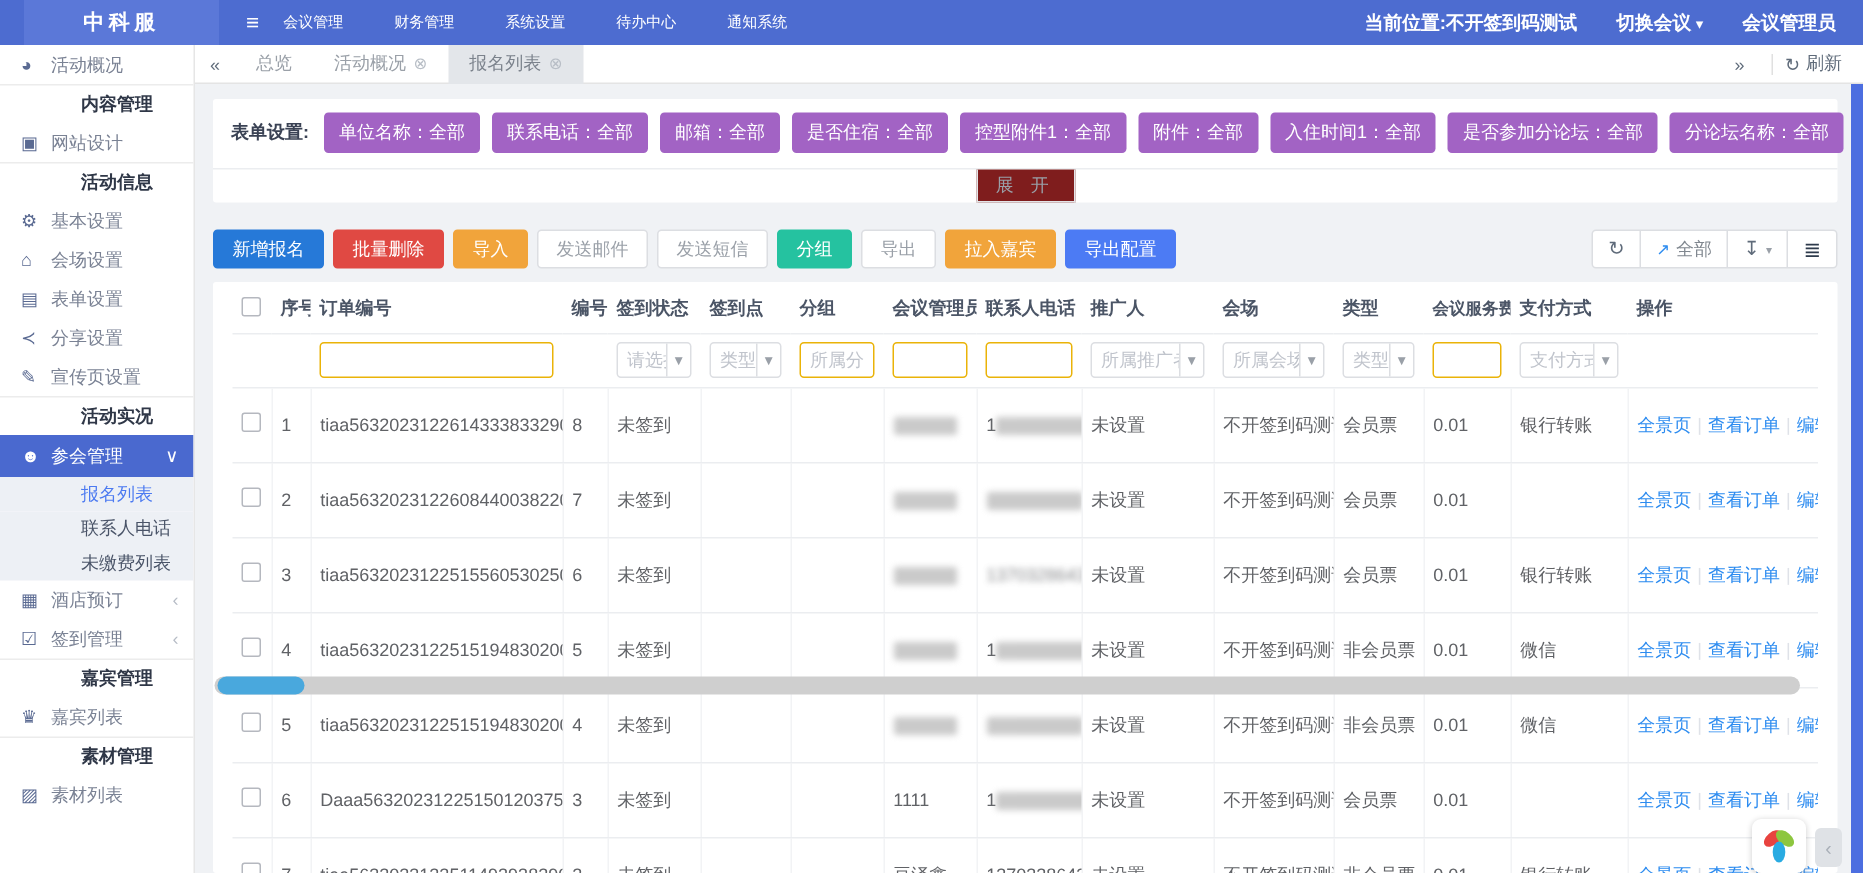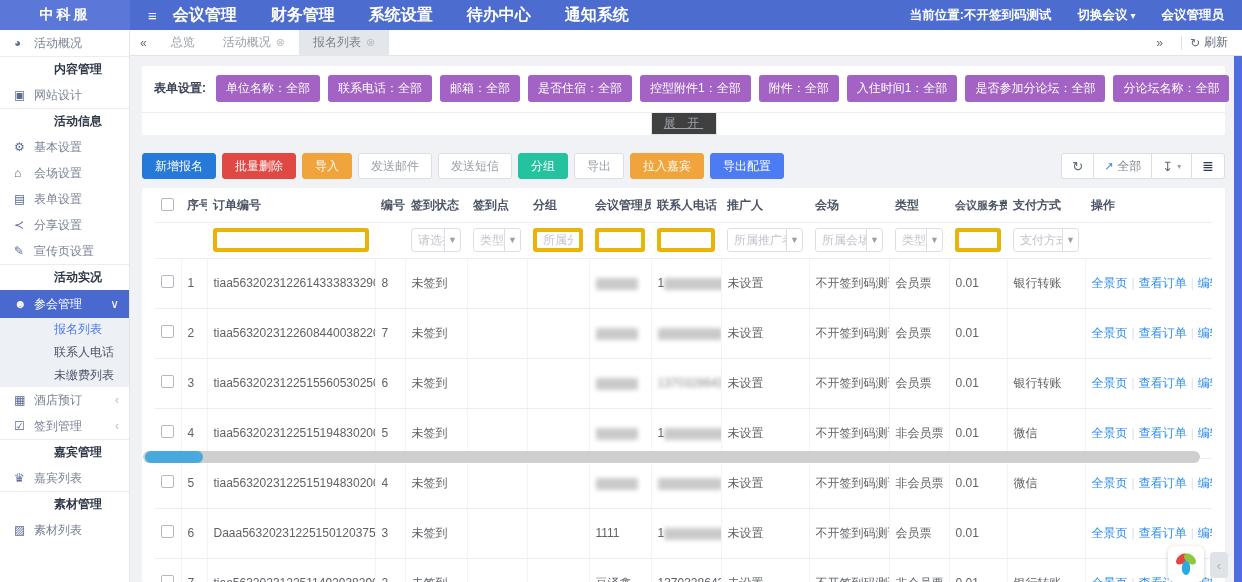--- a/index.html
+++ b/index.html
@@ -1,24 +1,24 @@
 <!DOCTYPE html>
 <html><head>
 <meta charset="utf-8">
 <style>
   * { margin:0; padding:0; box-sizing:border-box; }
   html,body { width:1242px; height:582px; overflow:hidden; }
   body { font-family:"Liberation Sans","DejaVu Sans",sans-serif; background:#f0f2f5; position:relative; font-size:12px; color:#606266; }
 
   
-  .topbar { position:absolute; left:0; top:0; width:1242px; height:30px; background:#4d6cd0; display:flex; align-items:center; z-index:30; }
+  .topbar { position:absolute; left:0; top:0; width:1242px; height:30px; background:#4d6cd0; display:flex; align-items:center; z-index:30;padding-left:16px; }
   .topbar .logo { width:130px; height:30px; background:#5b78d8; color:#fff; font-size:14px; font-weight:bold; letter-spacing:3px; display:flex; align-items:center; justify-content:center; }
   .topbar .burger { color:#fff; font-size:15px; padding:0 16px 0 18px; cursor:pointer; }
   .topnav { display:flex; align-items:center; gap:34px; }
-  .topnav .nav-item { color:#fff; font-size:16px; font-weight:bold; cursor:pointer; white-space:nowrap; }
+  .topnav .nav-item { color:#fff; font-size:10px; font-weight:normal; cursor:pointer; white-space:nowrap; }
   .topbar-right { margin-left:auto; display:flex; align-items:center; gap:26px; padding-right:18px; color:#fff; font-size:12.5px; font-weight:bold; white-space:nowrap; }
   .topbar-right .caret { font-size:10px; margin-left:3px; }
 
   
   .tabbar { position:absolute; left:130px; top:30px; width:1112px; height:26px; background:#fff; border-bottom:1px solid #e4e4e4; display:flex; align-items:center; z-index:25; }
   .tab-arrow { color:#5f6b7a; padding:0 10px; font-size:12px; cursor:pointer; }
   .tabs { display:flex; align-items:stretch; height:26px; }
   .tab { display:flex; align-items:center; gap:5px; padding:0 14px; color:#9aa0a8; cursor:pointer; font-size:12px; }
   .tab[data-active="true"] { background:#e3e6ea; color:#7b828c; }
   .tab .close { display:none; color:#b8bec6; font-size:11px; }
@@ -40,21 +40,21 @@
   .side-row[data-kind="sub-active"] { color:#4c7af1; }
 
   
   .main { position:absolute; left:130px; top:56px; width:1104px; height:526px; }
 
   .filter-card { position:absolute; left:12px; top:10px; width:1083px; background:#fff; border-radius:2px; }
   .filter-top { display:flex; align-items:center; flex-wrap:nowrap; gap:8px; padding:9px 12px 10px 12px; }
   .filter-label { color:#3a4254; font-weight:bold; white-space:nowrap; margin-right:2px; }
   .chip { background:#a263c4; color:#fff; border-radius:3px; padding:5px 10px; font-size:12px; white-space:nowrap; cursor:pointer; }
   .expand-wrap { border-top:1px solid #ebedf0; display:flex; justify-content:center; }
-  .expand-btn { width:66px; height:22px; border:1px solid #e3e5e8; border-top:none; background:#404040; color:#9aa0a8; font-size:12px; letter-spacing:4px; display:flex; align-items:center; justify-content:center; cursor:pointer;text-decoration:underline; }
+  .expand-btn { width:66px; height:22px; border:1px solid #e3e5e8; border-top:none; background:#7f1d1d; color:#9aa0a8; font-size:12px; letter-spacing:4px; display:flex; align-items:center; justify-content:center; cursor:pointer; }
 
   .toolbar { position:absolute; left:12px; top:96px; width:1083px; height:28px; display:flex; align-items:center; gap:6px; }
   .btn { height:26px; padding:0 12px; border-radius:3px; border:1px solid #dcdee2; background:#fff; color:#9aa0a8; font-size:12px; display:flex; align-items:center; cursor:pointer; white-space:nowrap; }
   .btn[data-variant="blue"]   { background:#2679d8; border-color:#2679d8; color:#fff; }
   .btn[data-variant="blue2"]  { background:#4c7bf4; border-color:#4c7bf4; color:#fff; }
   .btn[data-variant="red"]    { background:#e04943; border-color:#e04943; color:#fff; }
   .btn[data-variant="orange"] { background:#f1a43b; border-color:#f1a43b; color:#fff; }
   .btn[data-variant="green"]  { background:#25c2a0; border-color:#25c2a0; color:#fff; }
   .icon-group { margin-left:auto; display:flex; border:1px solid #dcdee2; border-radius:3px; background:#fff; height:26px; }
   .icon-group .seg { display:flex; align-items:center; gap:4px; padding:0 10px; border-left:1px solid #dcdee2; color:#5f6b7a; font-size:13px; cursor:pointer; }
@@ -64,21 +64,21 @@
 
   .table-card { position:absolute; left:12px; top:132px; width:1083px; height:394px; background:#fff; border-radius:2px; overflow:hidden; padding:0 13px; }
   table.grid { border-collapse:collapse; table-layout:fixed; width:1057px; margin-top:2px; }
   .grid th, .grid td { border-bottom:1px solid #ebedf0; font-weight:normal; text-align:left; padding:0 6px; overflow:hidden; white-space:nowrap; }
   .grid td { border-right:1px solid #f2f3f5; }
   .grid td:last-child { border-right:none; }
   .grid thead tr.hdr th { height:32px; color:#4b5566; font-weight:bold; font-size:12px; border-bottom:1px solid #ebedf0; }
   .grid thead tr.flt td { height:36px; border-right:none; }
   .grid tbody td { height:50px; color:#606266; font-size:12px; }
   .cb { width:13px; height:13px; border:1px solid #b5b8bf; border-radius:2px; background:#fff; display:inline-block; cursor:pointer; }
-  .f-input { width:100%; height:24px; border:4px solid #eab308; border-radius:3px; background:#fff; padding:0 6px; font-size:12px; color:#606266; font-family:Liberation Sans, sans-serif; }
+  .f-input { width:100%; height:24px; border:1px solid #eab308; border-radius:3px; background:#fff; padding:0 6px; font-size:12px; color:#606266; font-family:Liberation Sans, sans-serif; }
   .f-input::placeholder { color:#c0c4cc; }
   .f-select { height:24px; border:1px solid #dcdee2; border-radius:3px; background:#fff; display:flex; align-items:center; cursor:pointer; }
   .f-select .ph { flex:1; padding:0 6px; color:#c0c4cc; overflow:hidden; white-space:nowrap; }
   .f-select .car { width:16px; align-self:stretch; border-left:1px solid #dcdee2; display:flex; align-items:center; justify-content:center; color:#9aa0a8; font-size:9px; }
   .redact { display:none; height:12px; width:42px; background:#a7a7a7; border-radius:2px; filter:blur(2px); opacity:.6; vertical-align:middle; }
   .redact.ph-bar { width:64px; }
   .redact[data-show="true"] { display:inline-block; }
   [data-blur="true"] { filter:blur(2px); opacity:.75; }
   .ops { text-align:right; }
   .ops a { color:#2d8cf0; text-decoration:none; cursor:pointer; }

